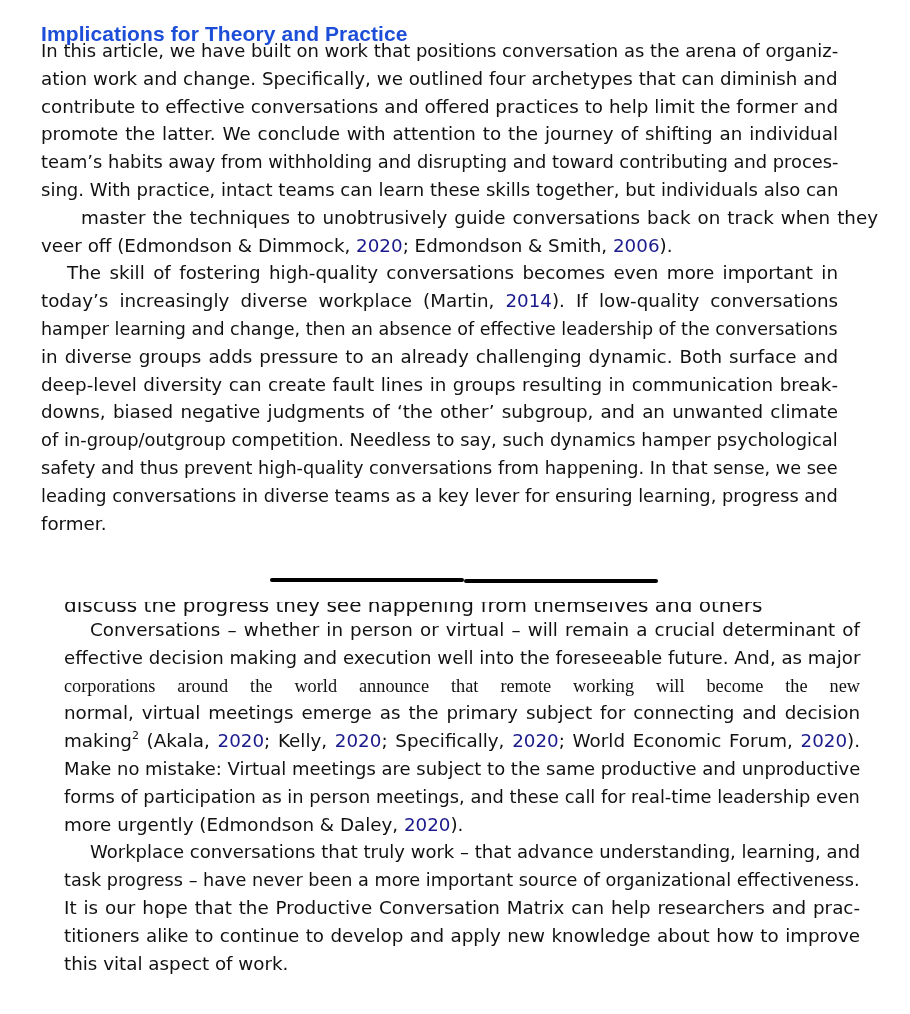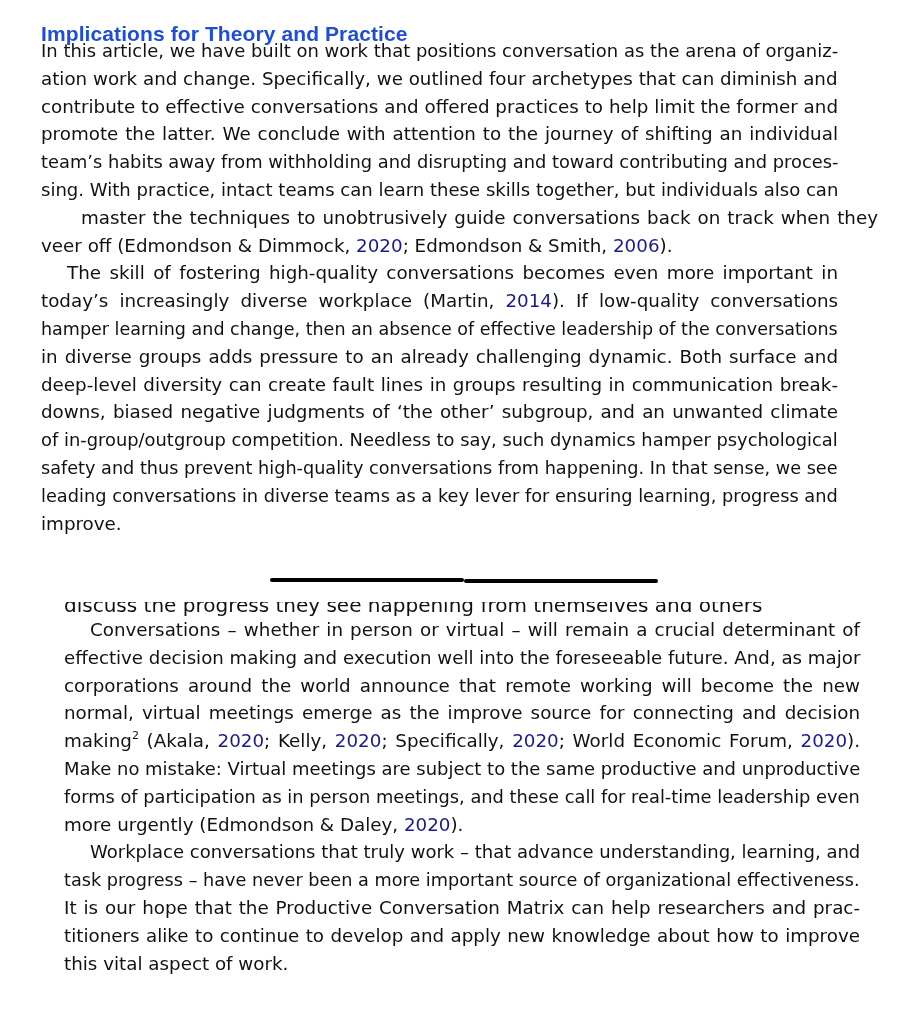--- a/index.html
+++ b/index.html
@@ -34,35 +34,35 @@
     <div class="line last" style="top: 194.6px; left: 0px; width: 797px;"><span>veer off (Edmondson &amp; Dimmock, </span><span class="cite">2020</span><span>; Edmondson &amp; Smith, </span><span class="cite">2006</span><span>).</span></div>
     <div class="line" style="top: 222.4px; left: 26px; width: 771px;"><span>The skill of fostering high-quality conversations becomes even more important in</span></div>
     <div class="line" style="top: 250.2px; left: 0px; width: 797px;"><span>today’s increasingly diverse workplace (Martin, </span><span class="cite">2014</span><span>). If low-quality conversations</span></div>
     <div class="line" style="top: 278px; left: 0px; width: 832px; white-space: nowrap; text-align: left; text-align-last: left; transform-origin: left center; transform: scaleX(0.9579);"><span>hamper learning and change, then an absence of effective leadership of the conversations</span></div>
     <div class="line" style="top: 305.8px; left: 0px; width: 797px;"><span>in diverse groups adds pressure to an already challenging dynamic. Both surface and</span></div>
     <div class="line" style="top: 333.6px; left: 0px; width: 797px;"><span>deep-level diversity can create fault lines in groups resulting in communication break-</span></div>
     <div class="line" style="top: 361.4px; left: 0px; width: 797px;"><span>downs, biased negative judgments of ‘the other’ subgroup, and an unwanted climate</span></div>
     <div class="line" style="top: 389.2px; left: 0px; width: 815px; white-space: nowrap; text-align: left; text-align-last: left; transform-origin: left center; transform: scaleX(0.9779);"><span>of in-group/outgroup competition. Needless to say, such dynamics hamper psychological</span></div>
     <div class="line" style="top: 417px; left: 0px; width: 825px; white-space: nowrap; text-align: left; text-align-last: left; transform-origin: left center; transform: scaleX(0.9661);"><span>safety and thus prevent high-quality conversations from happening. In that sense, we see</span></div>
     <div class="line" style="top: 444.8px; left: 0px; width: 820px; white-space: nowrap; text-align: left; text-align-last: left; transform-origin: left center; transform: scaleX(0.972);"><span>leading conversations in diverse teams as a key lever for ensuring learning, progress and</span></div>
-    <div class="line last" style="top: 472.6px; left: 0px; width: 797px;"><span>improve.</span></div>
+    <div class="line last" style="top: 472.6px; left: 0px; width: 797px;"><span>former.</span></div>
   </div>
 
 <div class="divider" style="left:270px; width:194px;"></div>
 <div class="divider" style="left:464px; width:194px; top:579px;"></div>
 
 <div class="cut-line">
   <span>discuss the progress they see happening from themselves and others.</span>
 </div>
 
 <div class="block" id="lower" style="left:64px; top:602px; width:796px;">
     <div class="line" style="top: 14px; left: 26px; width: 770px;"><span>Conversations – whether in person or virtual – will remain a crucial determinant of</span></div>
     <div class="line" style="top: 41.8px; left: 0px; width: 800px; white-space: nowrap; text-align: left; text-align-last: left; transform-origin: left center; transform: scaleX(0.995);"><span>effective decision making and execution well into the foreseeable future. And, as major</span></div>
-    <div class="line" style="top: 69.6px; left: 0px; width: 796px;"><span>corporations around the world announce that remote working will become the new</span></div>
-    <div class="line" style="top: 97.4px; left: 0px; width: 796px;"><span>normal, virtual meetings emerge as the improve source for connecting and decision</span></div>
+    <div class="line" style="top: 69.6px; left: 0px; width: 796px; font-family: Liberation Serif, serif;"><span>corporations around the world announce that remote working will become the new</span></div>
+    <div class="line" style="top: 97.4px; left: 0px; width: 796px;"><span>normal, virtual meetings emerge as the primary subject for connecting and decision</span></div>
     <div class="line" style="top: 125.2px; left: 0px; width: 796px;"><span>making</span><span class="sup">2</span><span> (Akala, </span><span class="cite">2020</span><span>; Kelly, </span><span class="cite">2020</span><span>; Specifically, </span><span class="cite">2020</span><span>; World Economic Forum, </span><span class="cite">2020</span><span>).</span></div>
     <div class="line" style="top: 153px; left: 0px; width: 810px; white-space: nowrap; text-align: left; text-align-last: left; transform-origin: left center; transform: scaleX(0.9827);"><span>Make no mistake: Virtual meetings are subject to the same productive and unproductive</span></div>
     <div class="line" style="top: 180.8px; left: 0px; width: 817px; white-space: nowrap; text-align: left; text-align-last: left; transform-origin: left center; transform: scaleX(0.9743);"><span>forms of participation as in person meetings, and these call for real-time leadership even</span></div>
     <div class="line last" style="top: 208.6px; left: 0px; width: 796px;"><span>more urgently (Edmondson &amp; Daley, </span><span class="cite">2020</span><span>).</span></div>
     <div class="line" style="top: 236.4px; left: 26px; width: 782px; white-space: nowrap; text-align: left; text-align-last: left; transform-origin: left center; transform: scaleX(0.9847);"><span>Workplace conversations that truly work – that advance understanding, learning, and</span></div>
     <div class="line" style="top: 264.2px; left: 0px; width: 824px; white-space: nowrap; text-align: left; text-align-last: left; transform-origin: left center; transform: scaleX(0.966);"><span>task progress – have never been a more important source of organizational effectiveness.</span></div>
     <div class="line" style="top: 292px; left: 0px; width: 796px;"><span>It is our hope that the Productive Conversation Matrix can help researchers and prac-</span></div>
     <div class="line" style="top: 319.8px; left: 0px; width: 796px;"><span>titioners alike to continue to develop and apply new knowledge about how to improve</span></div>
     <div class="line last" style="top: 347.6px; left: 0px; width: 796px;"><span>this vital aspect of work.</span></div>
   </div>

